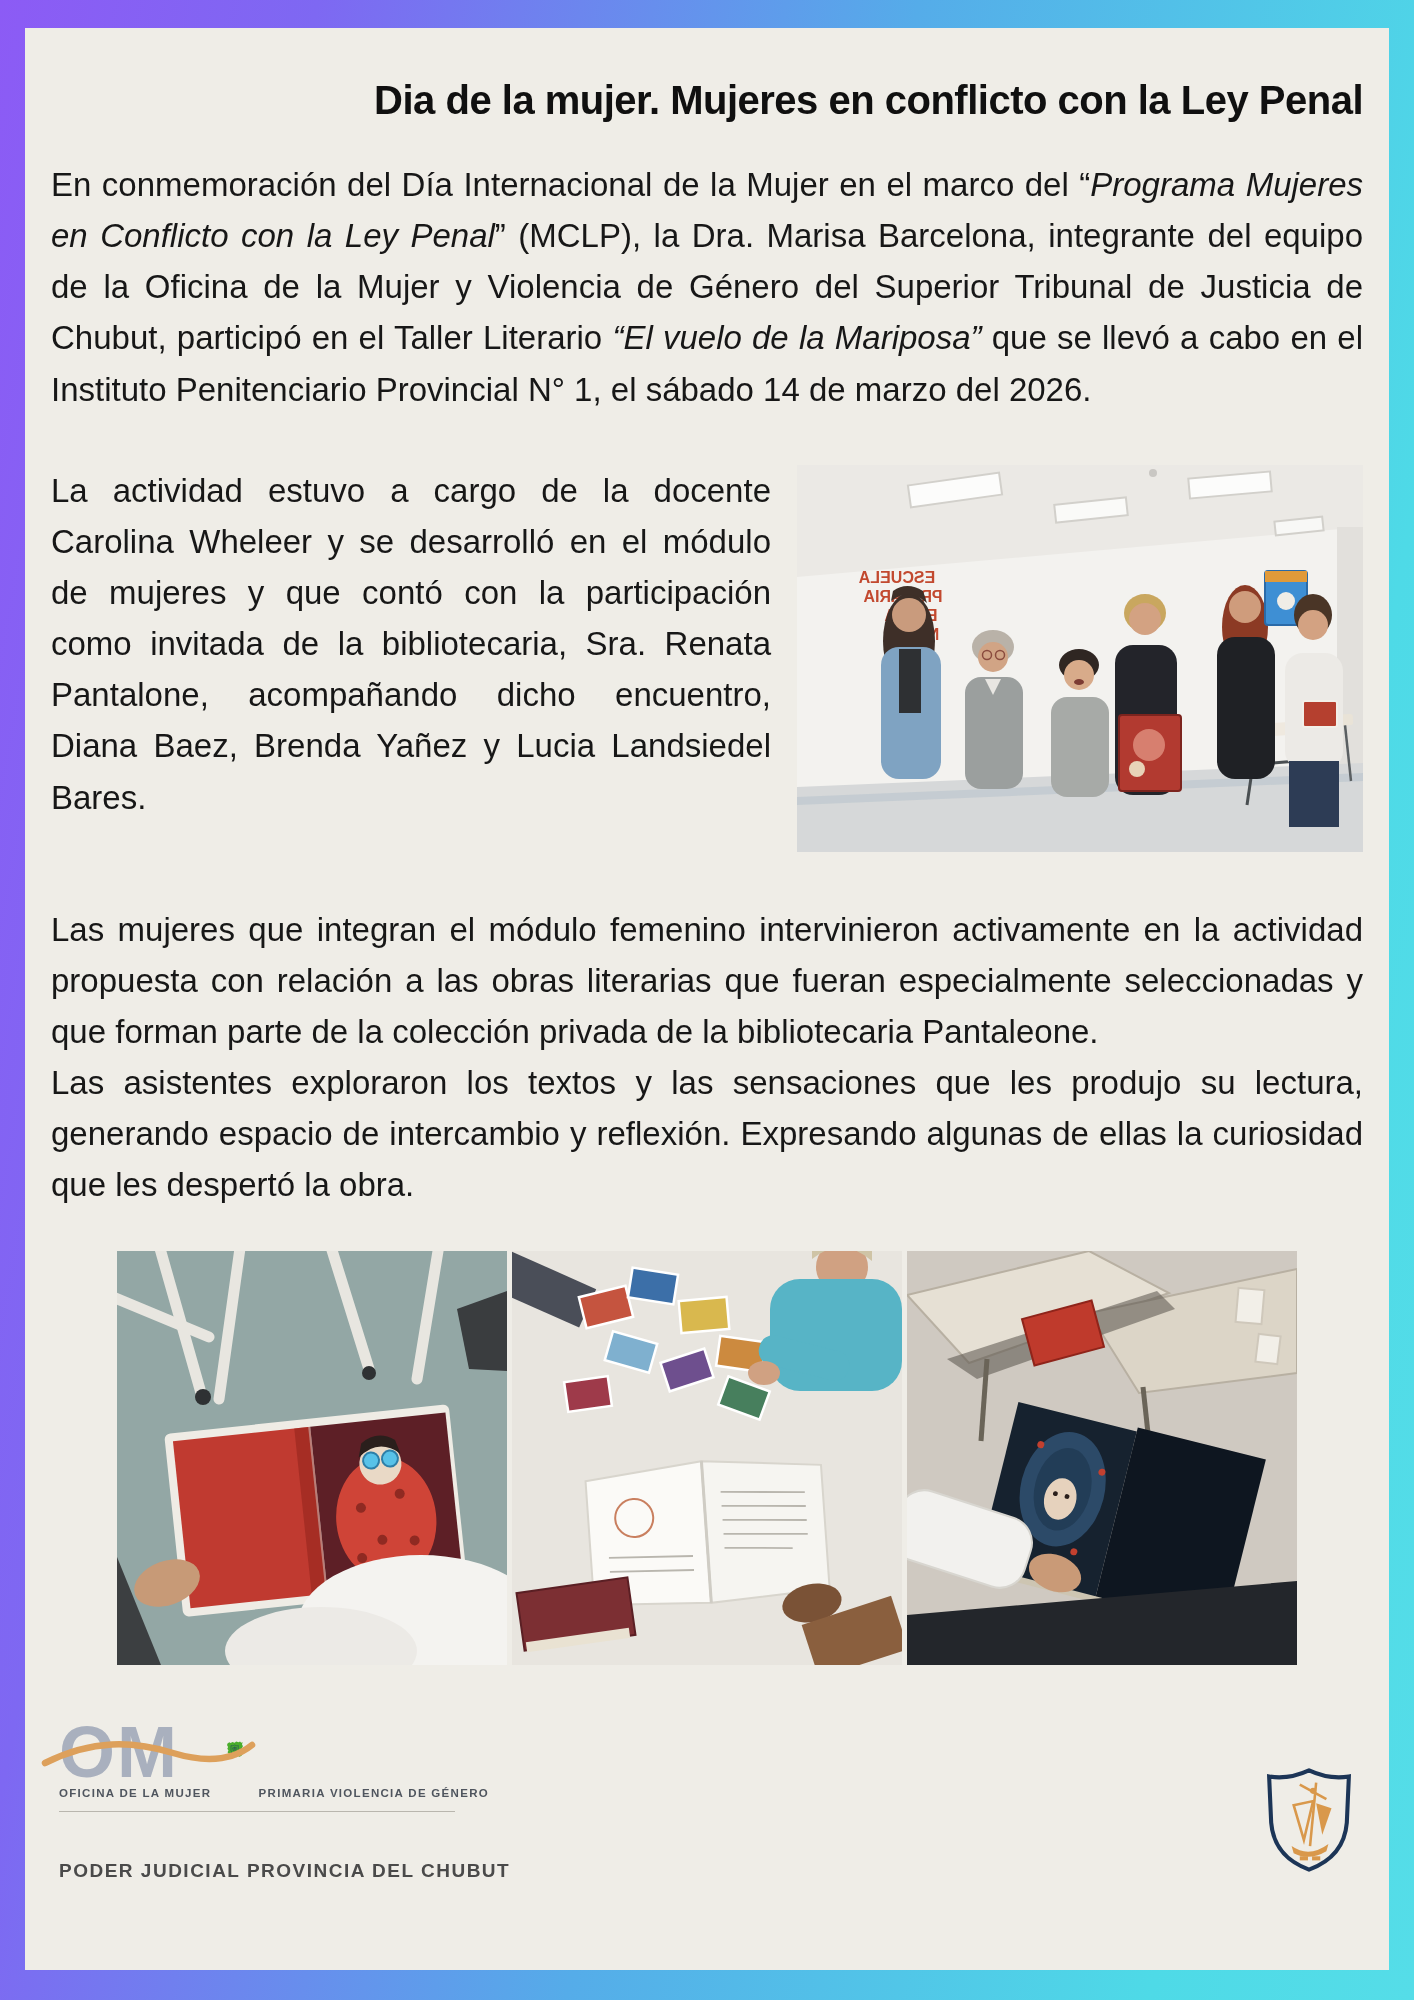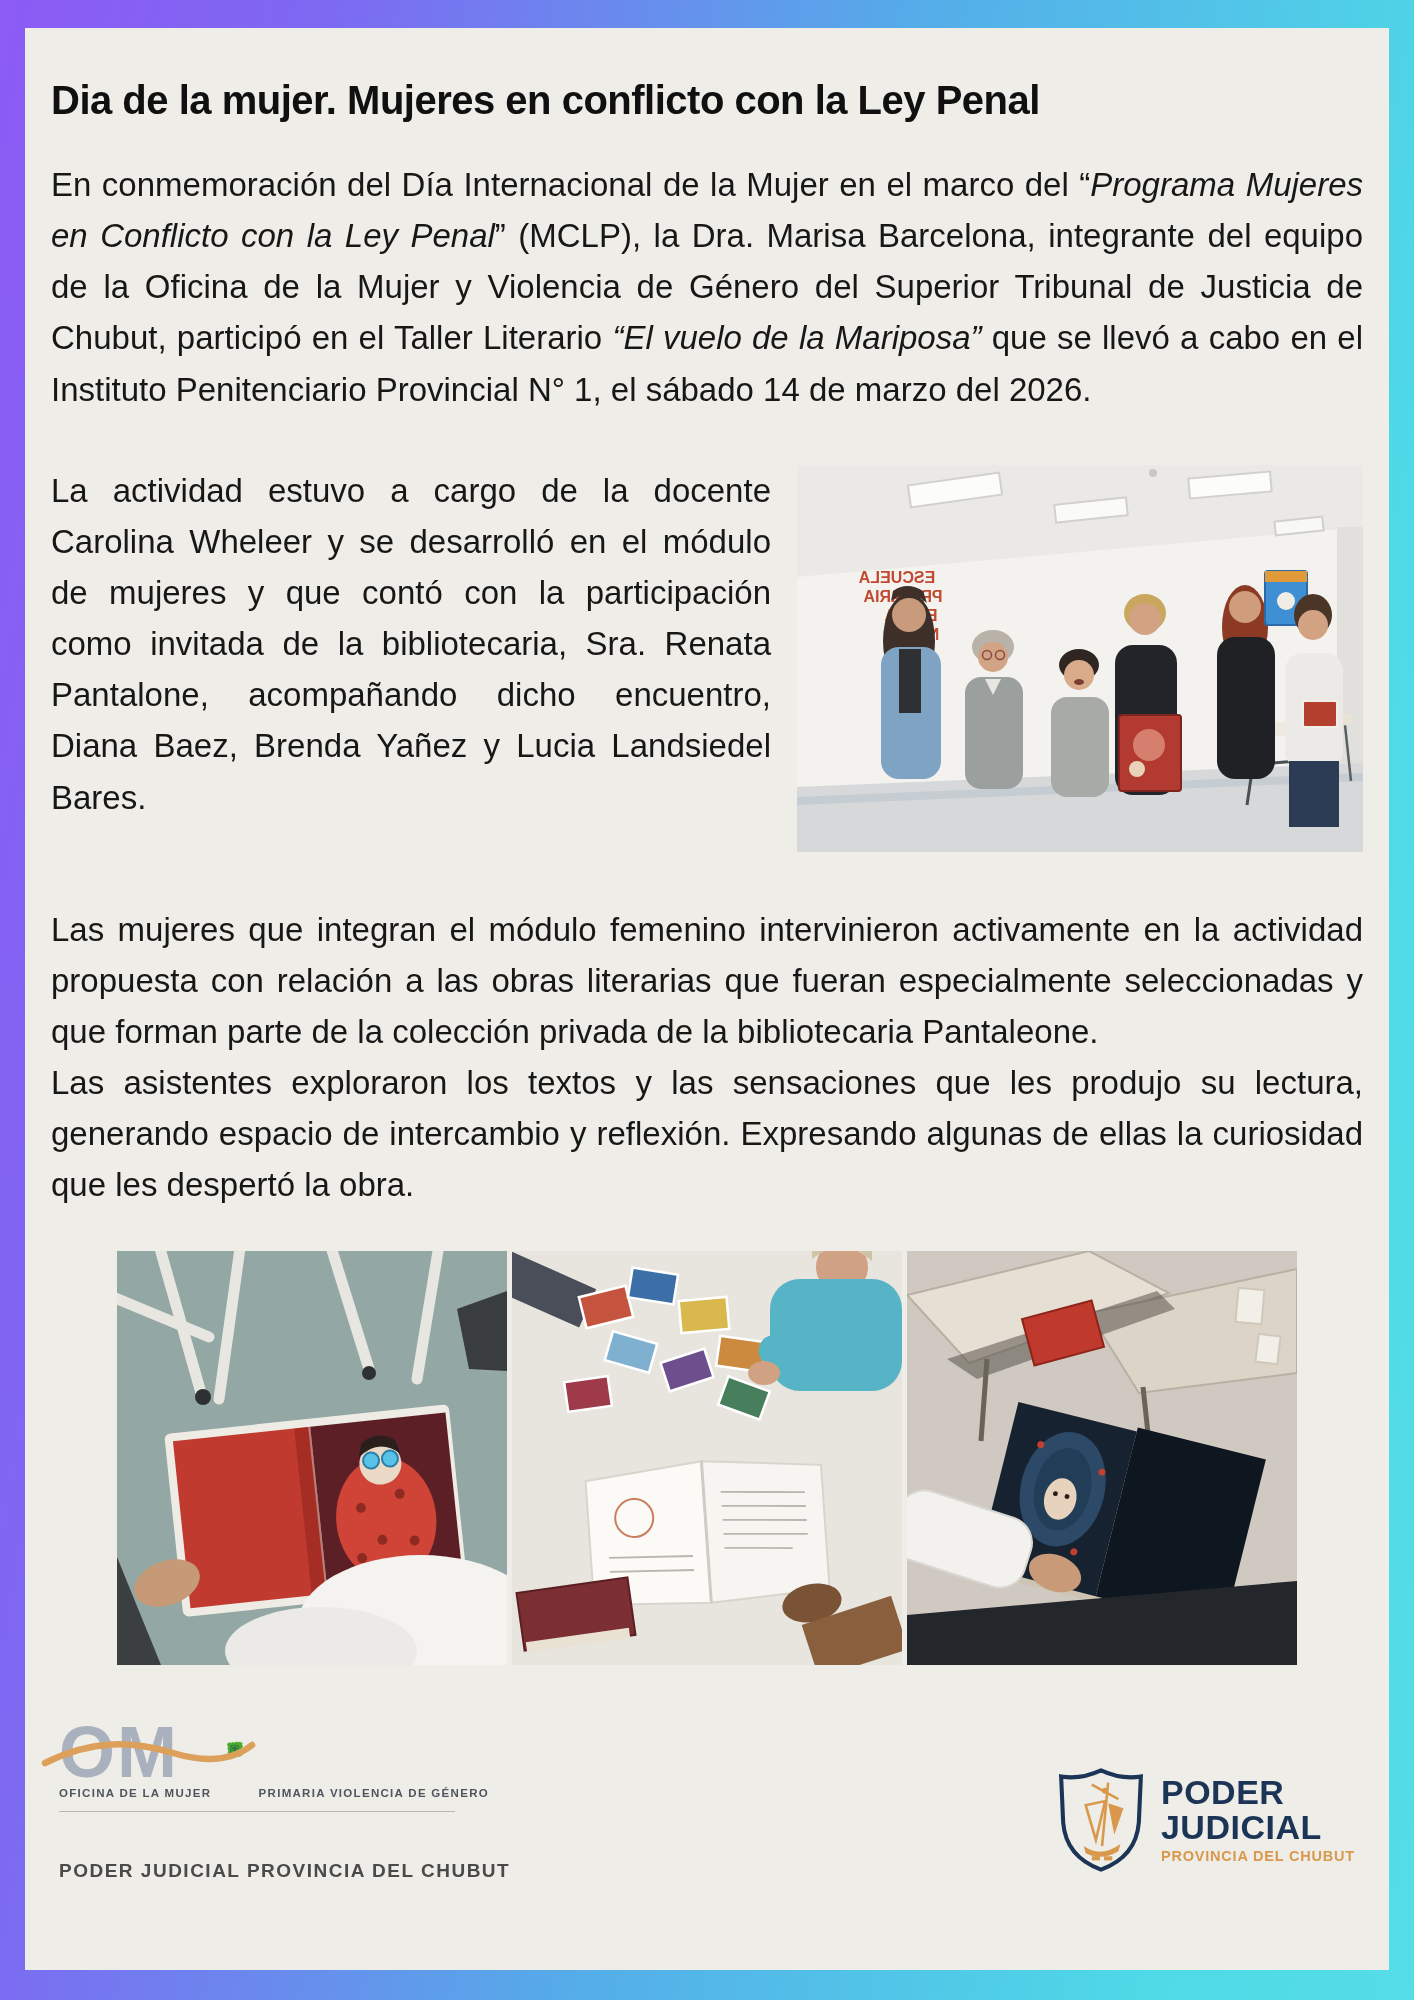--- a/index.html
+++ b/index.html
@@ -15,21 +15,21 @@
     padding:28px 25px 30px 25px;
   }
   .paper{
     background:#EFEDE7;
     width:100%;height:100%;
     box-sizing:border-box;
     padding:38px 26px 26px 26px;
     overflow:hidden;
   }
   .title{
-    text-align:left;
+    text-align:right;
     font-size:40px;
     font-weight:bold;
     color:#101010;
     letter-spacing:-0.5px;
     margin:12px 0 36px 0;
   }
   .para{
     font-size:33px;
     line-height:1.55;
     color:#171717;
@@ -369,22 +369,17 @@
             <line x1="52" y1="16" x2="46" y2="78"></line>
             <line x1="36" y1="18" x2="62" y2="32"></line>
             <polygon points="30,38 49,34 40,72"></polygon>
           </g>
           <polygon points="52,36 67,41 58,67" fill="#D9984B"></polygon>
           <circle cx="49" cy="24" r="3" fill="#D9984B"></circle>
           <path d="M28,78 Q45,90 64,76 L62,83 Q45,93 30,85 Z" fill="#D9984B"></path>
           <rect x="36" y="88" width="8" height="4" fill="#D9984B"></rect>
           <rect x="48" y="88" width="8" height="4" fill="#D9984B"></rect>
         </svg>
-        <div class="pj-text">
-          <div class="l1">PODER</div>
-          <div class="l2">JUDICIAL</div>
-          <div class="l3">PROVINCIA DEL CHUBUT</div>
-        </div>
       </div>
 
     </div>
   </div>
 </div>
 
 </body></html>

